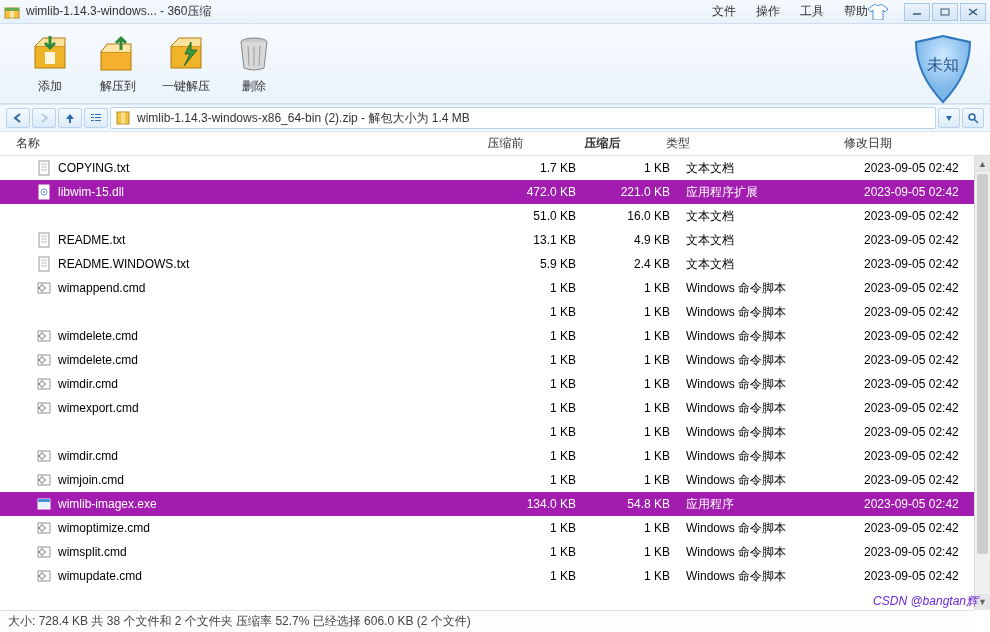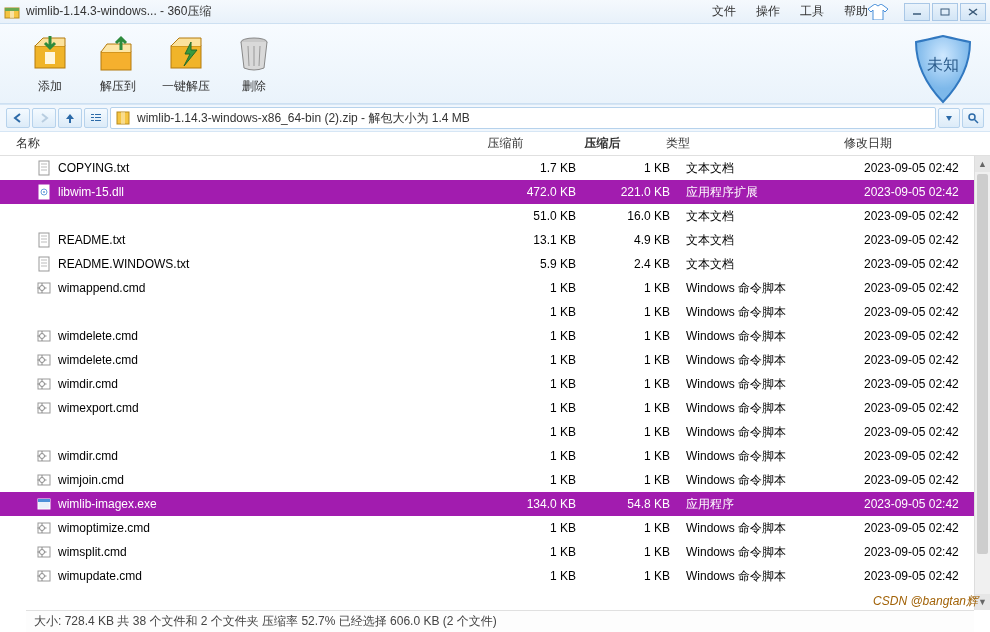--- a/index.html
+++ b/index.html
@@ -41,22 +41,22 @@
 .row { height: 24px; display: flex; align-items: center; cursor: default; justify-content: flex-end; }
 .row.sel { background: #a21caf; color: #fff; }
 .row .c { padding: 0 8px; overflow: hidden; white-space: nowrap; text-overflow: ellipsis; }
 .c-name { width: 456px; display: flex; align-items: center; gap: 6px; padding-left: 16px; }
 .c-before { width: 100px; text-align: right; }
 .c-after { width: 94px; text-align: right; }
 .c-type { width: 178px; }
 .c-date { width: 134px; }
 .fico { width: 16px; height: 16px; flex-shrink: 0; }
 
-.statusbar { position: absolute; bottom: 0; left: 0; right: 16px; height: 22px; border-top: 1px solid #e0e0e0; background: #fdfdfd; display: flex; align-items: center; padding: 0 8px; color: #444; margin-left: 26px; }
-.watermark { position: absolute; right: 12px; bottom: 22px; color: #a16207; font-size: 12px; font-style: italic; pointer-events:none; }
+.statusbar { position: absolute; bottom: 0; left: 0; right: 16px; height: 22px; border-top: 1px solid #e0e0e0; background: #fdfdfd; display: flex; align-items: center; padding: 0 8px; color: #444; }
+.watermark { position: absolute; right: 12px; bottom: 22px; color: #6d28d9; font-size: 12px; font-style: italic; pointer-events:none; }
 
 .scrollbar-v { position: absolute; right: 0; top: 156px; bottom: 22px; width: 16px; background: #f0f0f0; border-left: 1px solid #ddd; }
 .scroll-arrow { height: 16px; background: #e6e6e6; display:flex; align-items:center; justify-content:center; font-size:9px; color:#666; }
 .scroll-thumb { position:absolute; left:2px; right:2px; top:18px; height: 380px; background: #cdcdcd; border-radius:2px; }
 </style>
 </head>
 <body>
 
 <div class="titlebar">
   <span class="app-icon">

